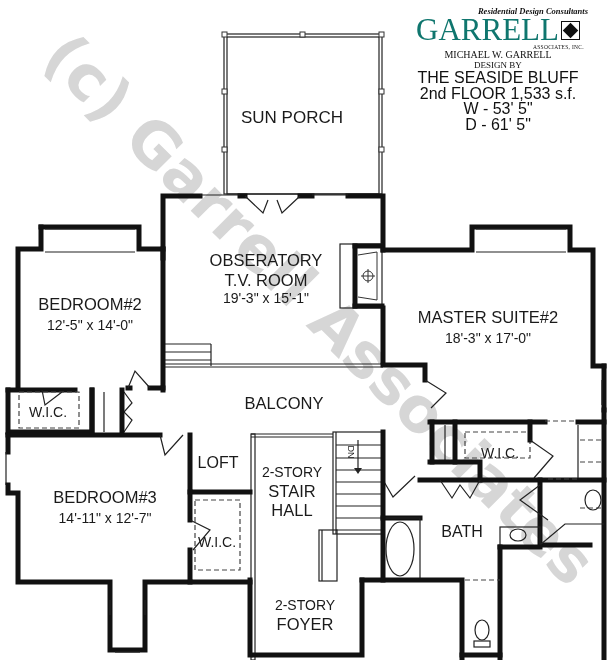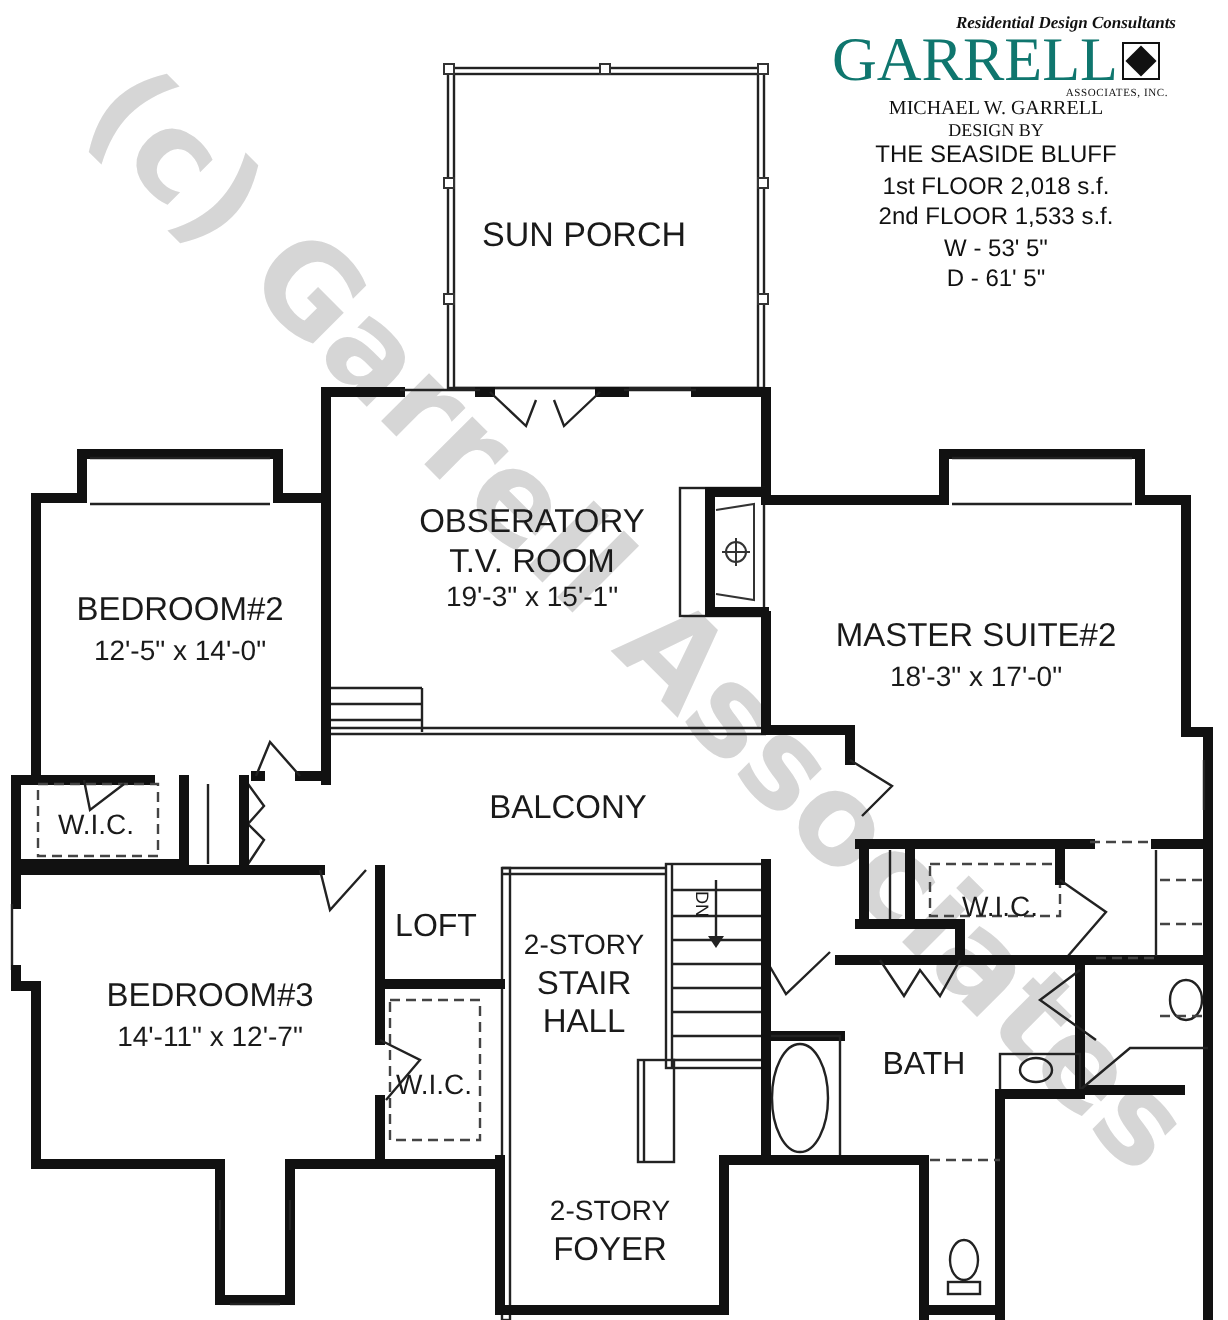--- a/index.html
+++ b/index.html
@@ -20,21 +20,21 @@
              font-size: 8.5px; text-align: right; padding-right: 10px; margin-top: 4px; }
   .logo-row { display: flex; align-items: center; justify-content: center; margin-top: -1px; }
   .logo-text { font-family: "Liberation Serif", "DejaVu Serif", serif; font-size: 31px; letter-spacing: 0px;
                color: #0f766e; line-height: 30px; }
   .logo-diamond { width: 17px; height: 17px; border: 1.5px solid #111; margin-left: 2px; position: relative; }
   .logo-diamond::after { content: ""; position: absolute; left: 3px; top: 3px; width: 11px; height: 11px;
                          background: #111; transform: rotate(45deg); }
   .assoc { font-family: "Liberation Serif", "DejaVu Serif", serif; font-size: 5.5px; text-align: right;
            padding-right: 14px; margin-top: -1px; letter-spacing: 0.3px; }
   .serif-line { font-family: "Liberation Serif", "DejaVu Serif", serif; font-size: 9px; line-height: 10px; }
-  .info-line { font-family: "Liberation Sans", "DejaVu Sans", sans-serif; font-size: 12px; line-height: 15.5px; }
+  .info-line { font-family: "Liberation Sans", "DejaVu Sans", sans-serif; font-size: 16px; line-height: 15.5px; }
 </style>
 </head>
 <body>
 
 <svg id="plan" viewBox="0 0 614 660" xmlns="http://www.w3.org/2000/svg">
 
   <g transform="translate(40,60) rotate(45)">
     <text class="watermark" x="0" y="0" font-size="62">(c) Garrell Associates</text>
   </g>
 
@@ -243,17 +243,16 @@
 <div class="title-block">
   <div class="tagline">Residential Design Consultants</div>
   <div class="logo-row">
     <span class="logo-text">GARRELL</span>
     <span class="logo-diamond"></span>
   </div>
   <div class="assoc">ASSOCIATES, INC.</div>
   <div class="serif-line" style="font-size:10px">MICHAEL W. GARRELL</div>
   <div class="serif-line">DESIGN BY</div>
   <div class="info-line">THE SEASIDE BLUFF</div>
-  <div class="info-line">1st FLOOR  2,018 s.f.</div>
   <div class="info-line">2nd FLOOR  1,533 s.f.</div>
   <div class="info-line">W - 53' 5"</div>
   <div class="info-line">D - 61' 5"</div>
 </div>
 
 </body></html>

